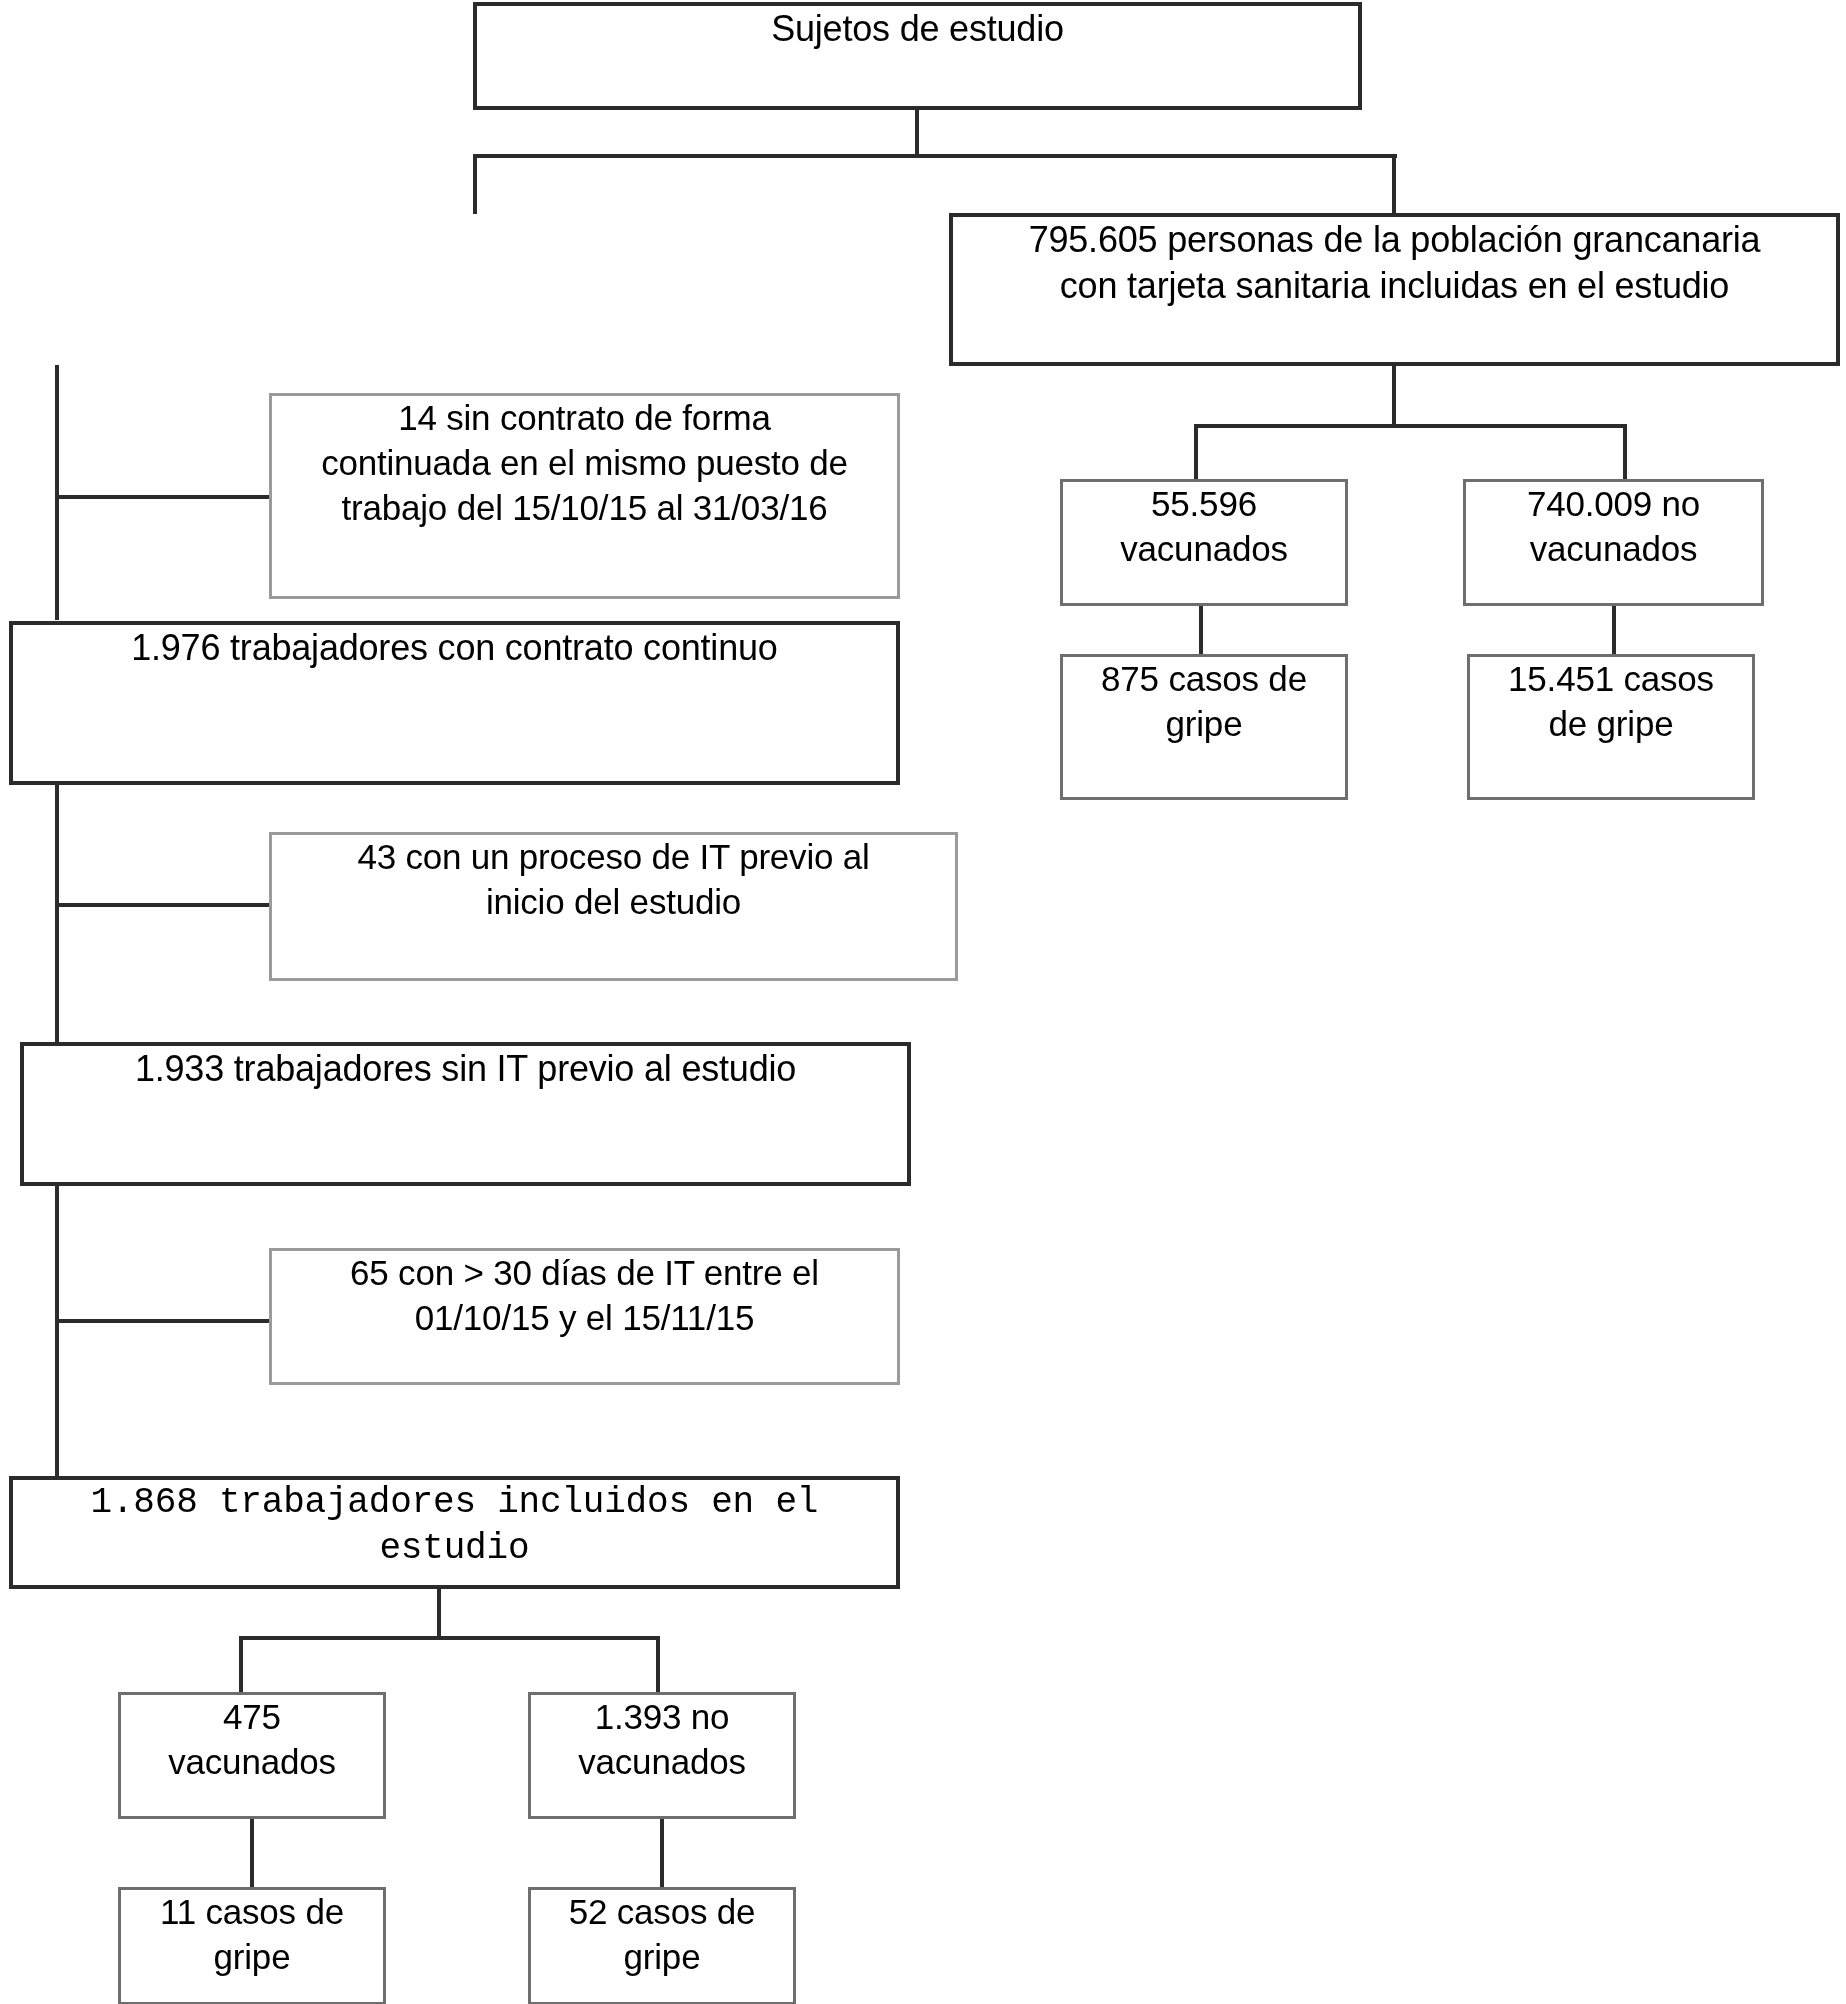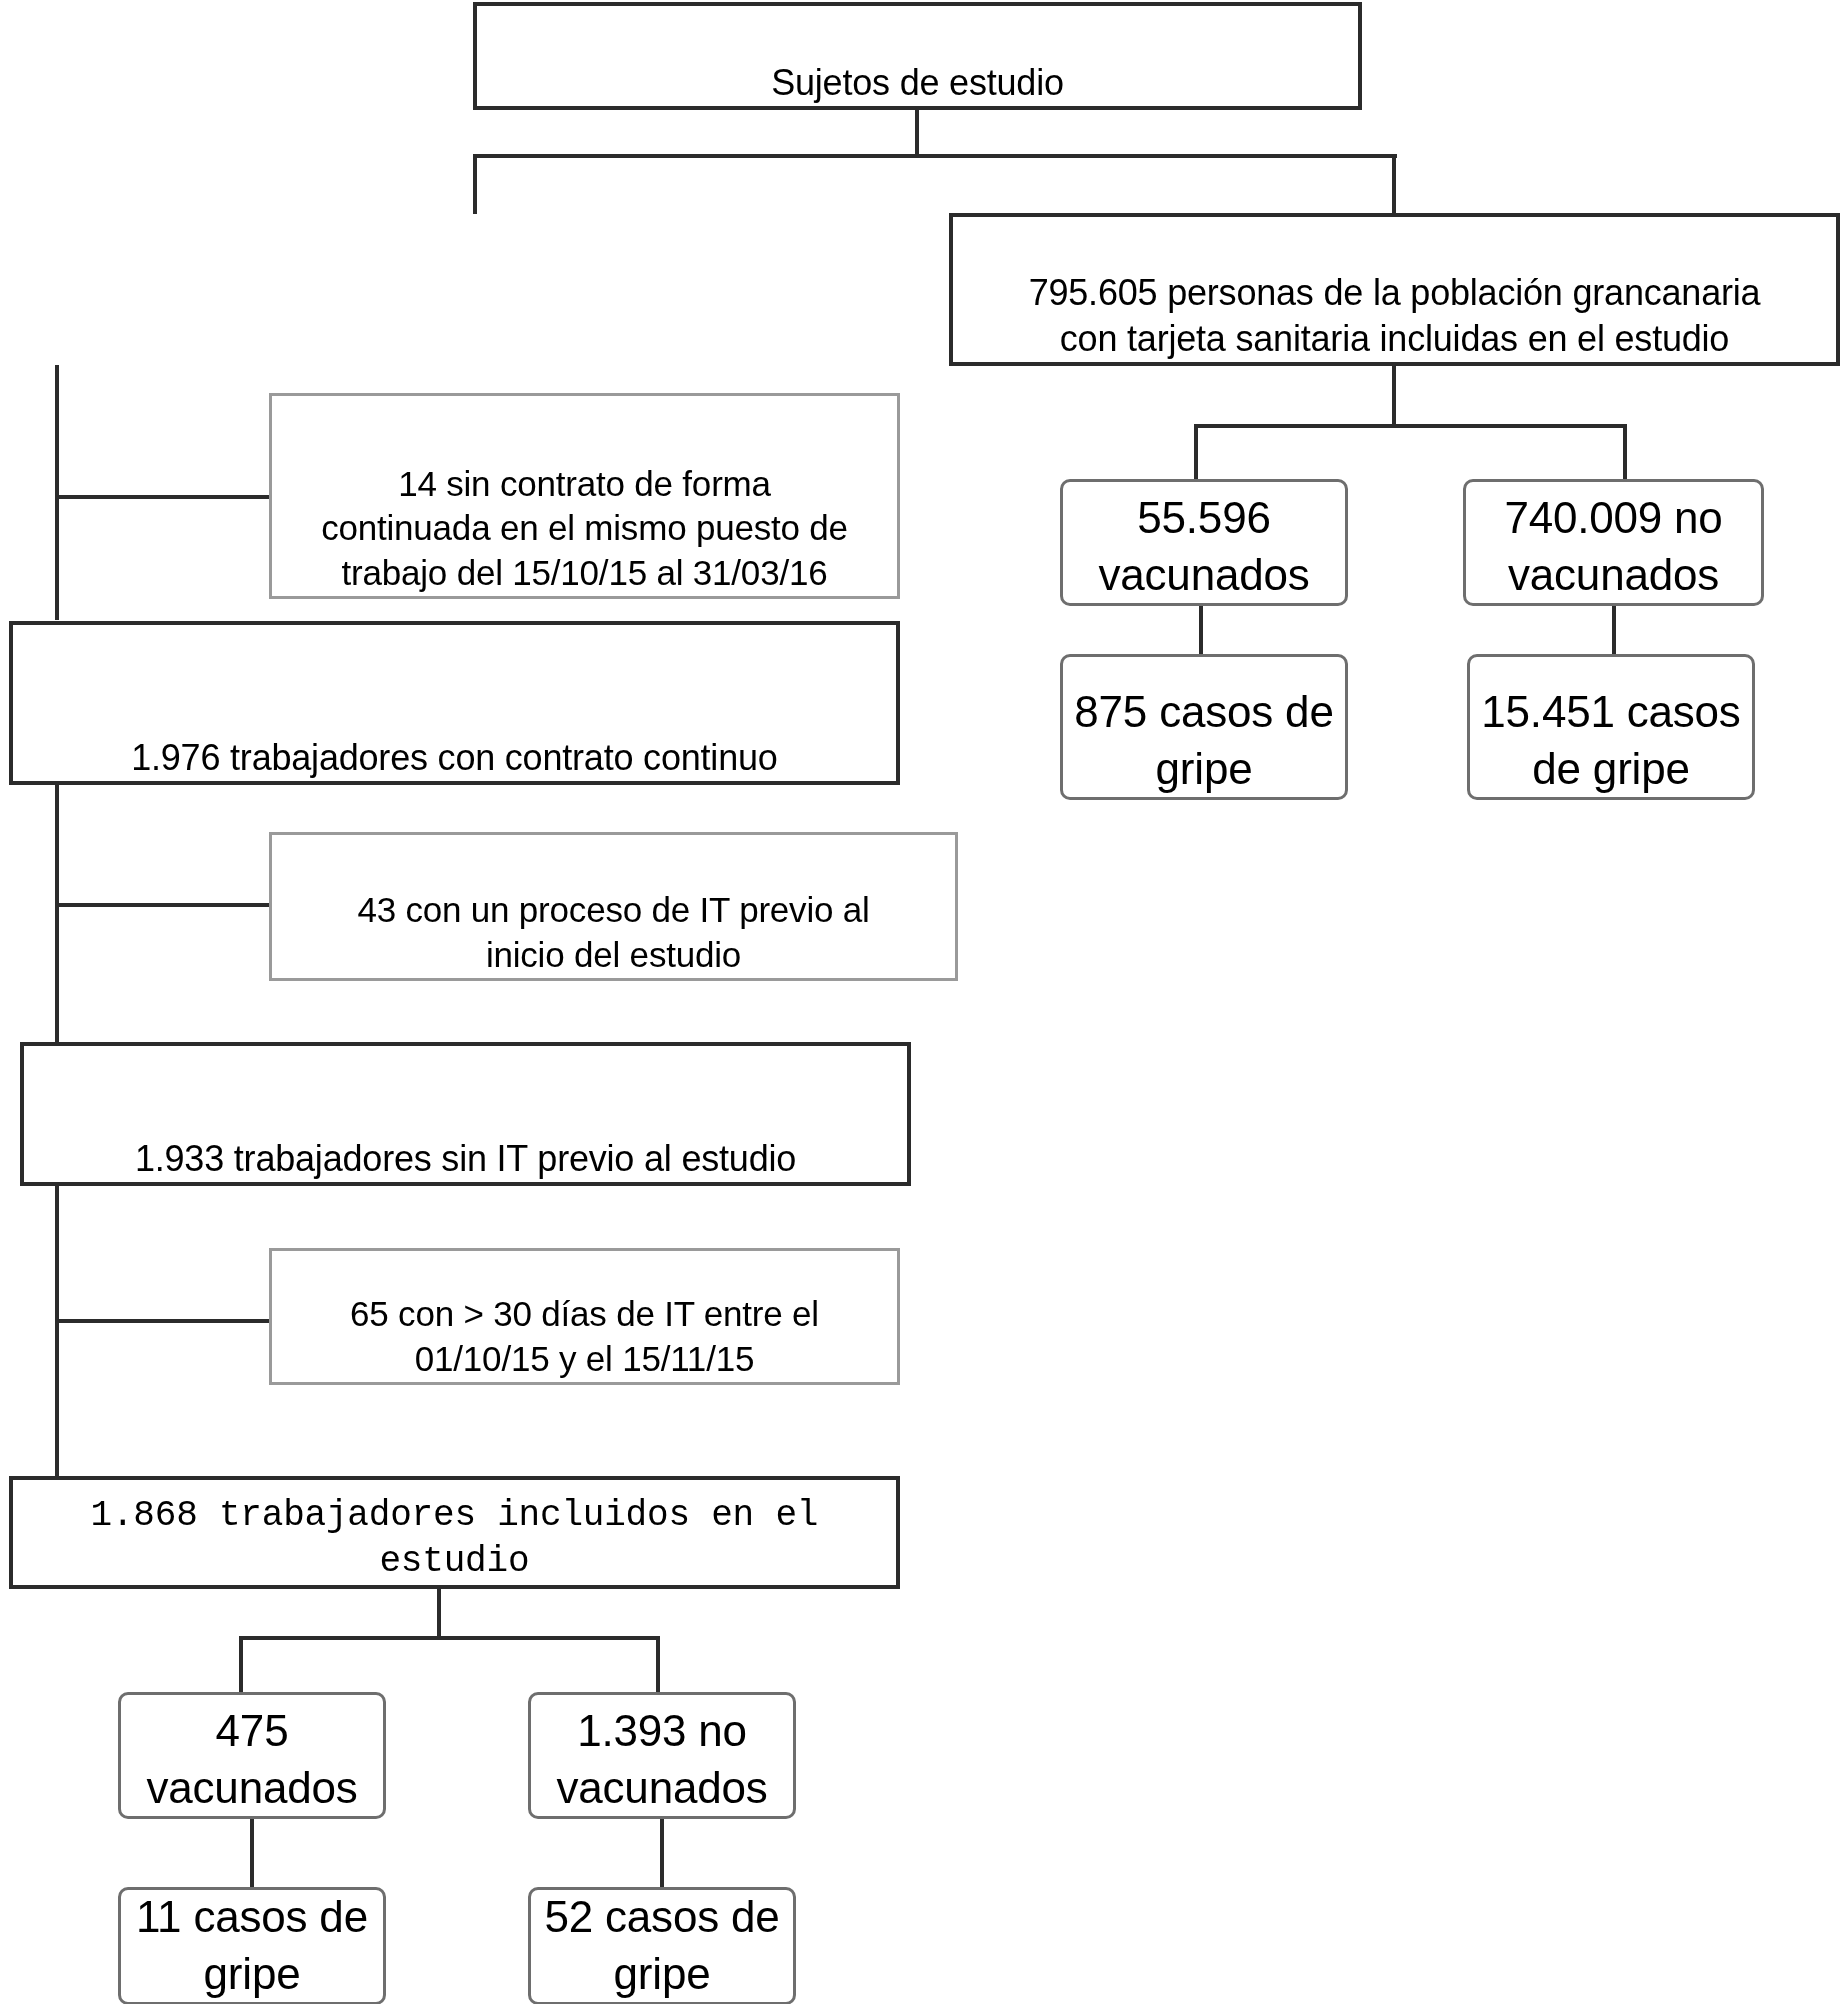--- a/index.html
+++ b/index.html
@@ -18,21 +18,21 @@
     background: #ffffff;
     overflow: hidden;
   }
 
   
   .node {
     position: absolute;
     box-sizing: border-box;
     background: #ffffff;
     display: flex;
-    align-items: flex-end;
+    align-items: flex-start;
     justify-content: center;
     text-align: center;
     line-height: 1.28;
     letter-spacing: -0.2px;
   }
   .node span {
     display: block;
     width: 100%;
     padding: 0 8.9px;
     box-sizing: border-box;
@@ -40,21 +40,21 @@
   }
 
   
   .b-dark  { border: 4.4px solid #2b2b2b; }
   .b-mid   { border: 3.5px solid #6e6e6e; }
   .b-light { border: 3.5px solid #9a9a9a; }
 
   
   .fs-main { font-size: 36px; }
   .fs-side { font-size: 35px; }
-  .fs-leaf { font-size: 44px; border-radius: 10px; }
+  .fs-leaf { font-size: 35px; }
 
   
   .ln {
     position: absolute;
     background: #2b2b2b;
   }
   .ln-v { width: 4.4px; }
   .ln-h { height: 4.4px; }
   .ln-thin { width: 3.5px; }
   .ln-thin-h { height: 3.5px; }

